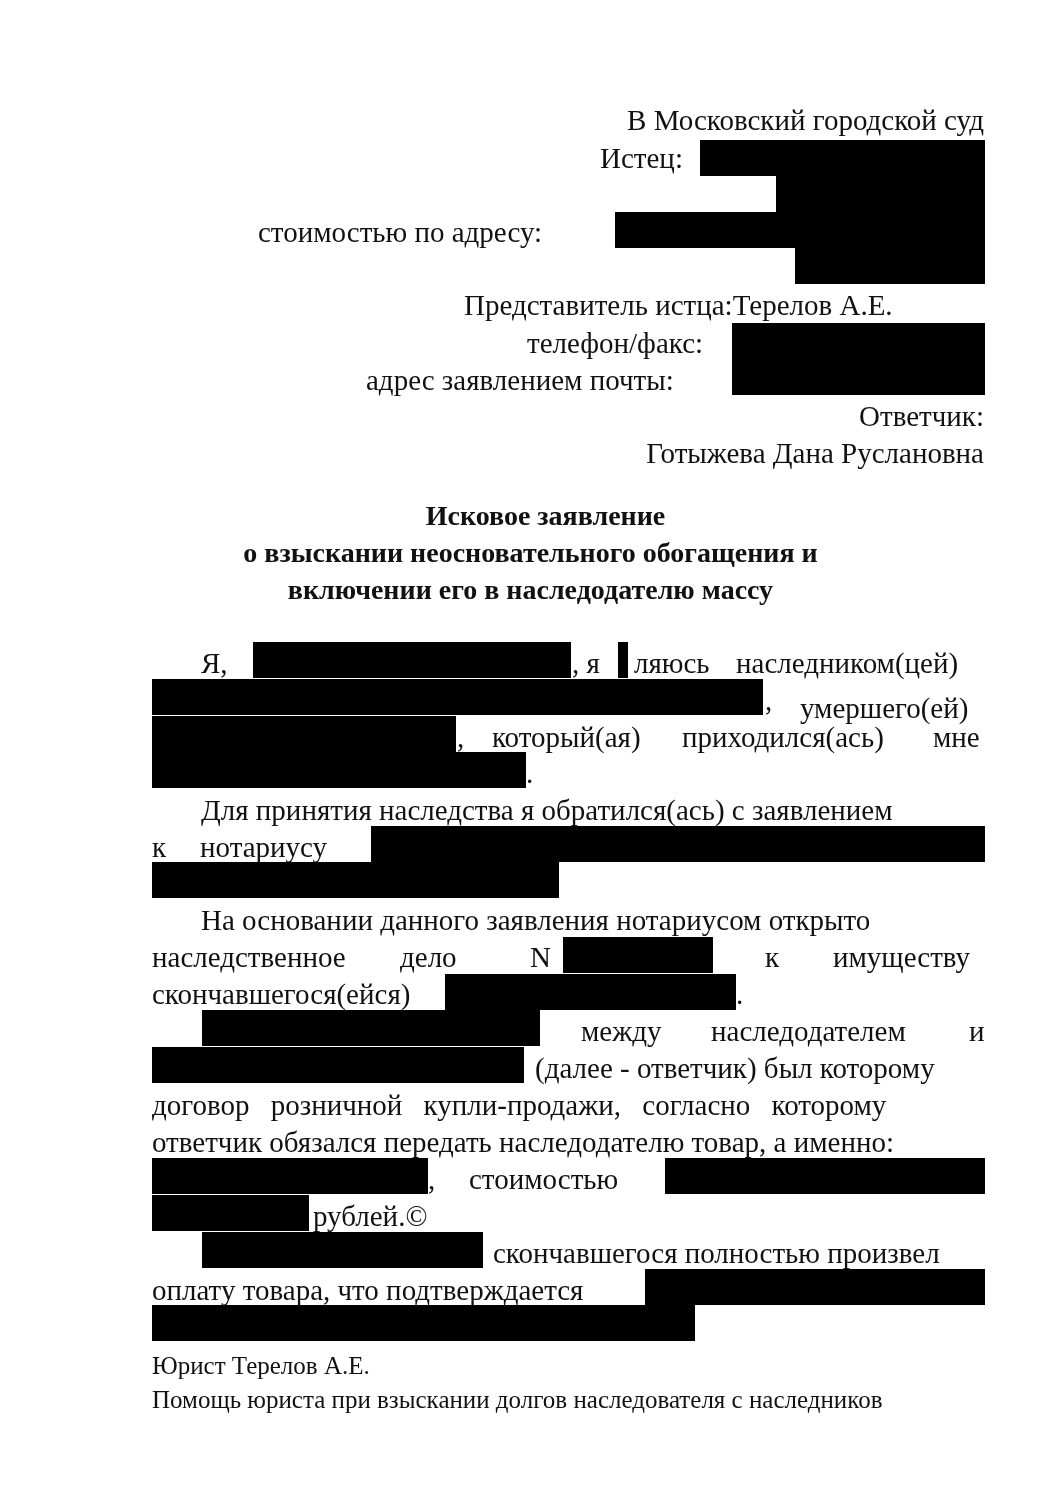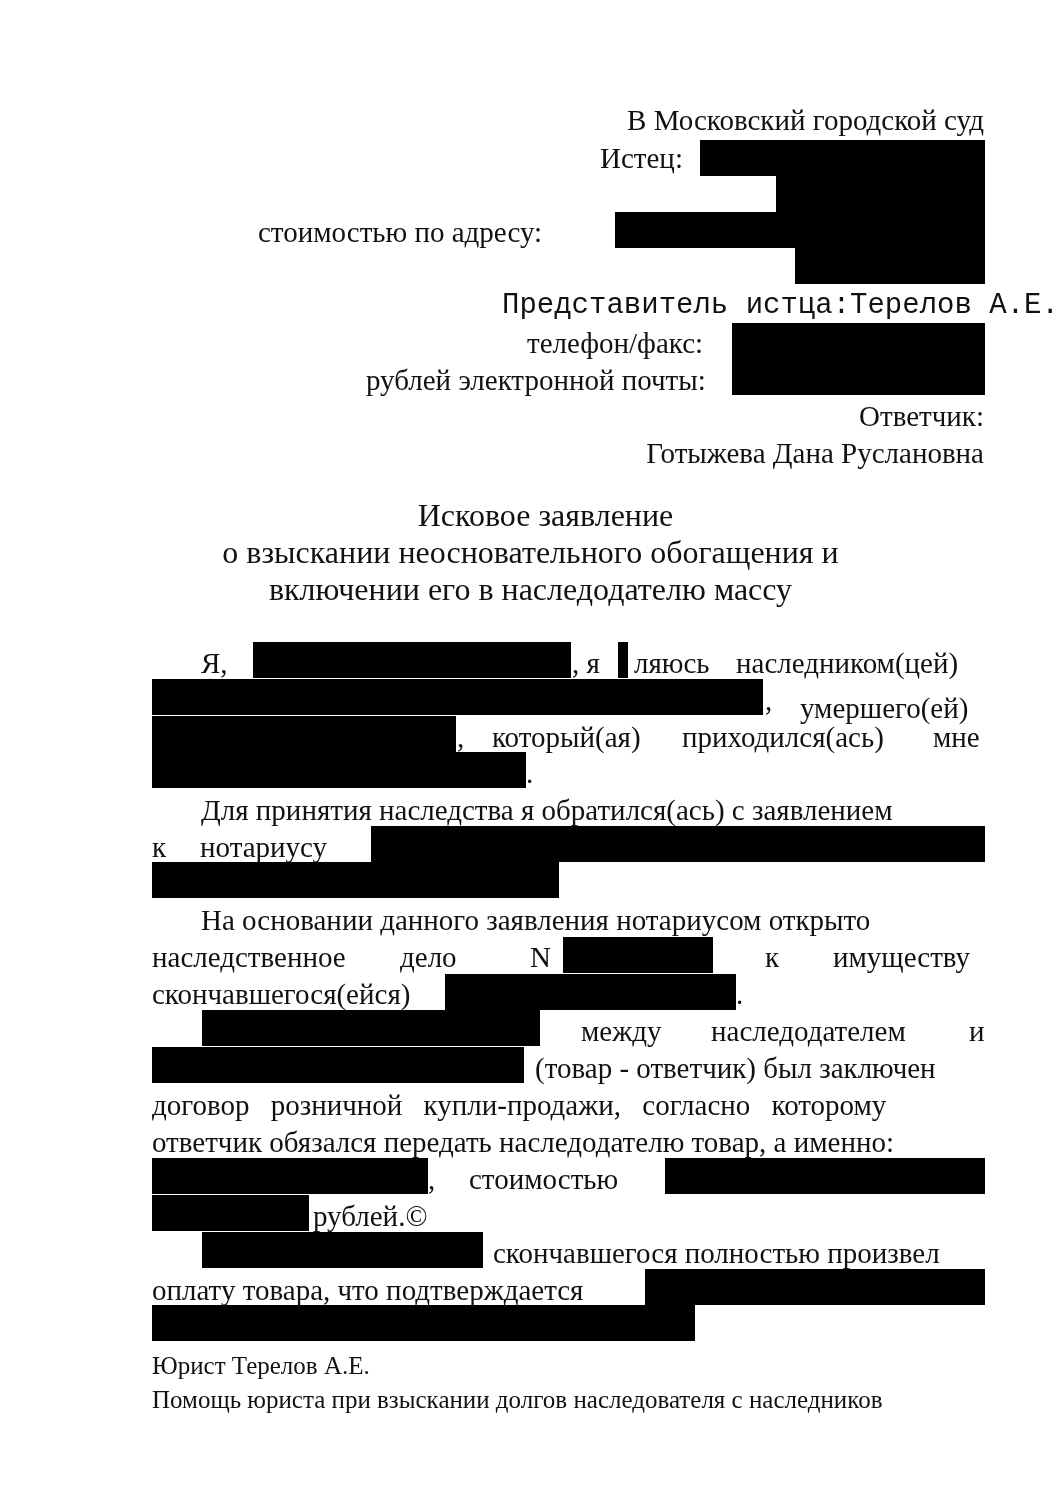--- a/index.html
+++ b/index.html
@@ -3,45 +3,45 @@
 <meta charset="utf-8">
 <style>
   html, body { margin: 0; padding: 0; background: #ffffff; }
   body {
     width: 1061px; height: 1500px; position: relative; overflow: hidden;
     font-family: "Liberation Serif", "DejaVu Serif", serif;
     color: #111111;
   }
   .abs { position: absolute; white-space: nowrap; }
   .t { font-size: 29px; line-height: 37px; }
-  .title { font-size: 32px; font-weight: normal; line-height: 37px; text-align: center; left: 0; width: 1061px; }
+  .title { font-size: 28px; font-weight: bold; line-height: 37px; text-align: center; left: 0; width: 1061px; }
   .r { right: 77px; text-align: right; }
   .redact { position: absolute; background: #000000; }
   .small { font-size: 25px; line-height: 32px; }
 </style>
 </head>
 <body>
 
 <div>
 
   <div class="abs t r" style="top:102px;">В Московский городской суд</div>
 
   <div class="abs t" style="top:140px; left:600px;">Истец:</div>
   <div class="redact" style="left:700px; top:140px; width:285px; height:36px;"></div>
   <div class="redact" style="left:776px; top:176px; width:209px; height:36px;"></div>
 
   <div class="abs t" style="top:214px; left:258px;">стоимостью по адресу:</div>
   <div class="redact" style="left:615px; top:212px; width:370px; height:36px;"></div>
   <div class="redact" style="left:795px; top:248px; width:190px; height:36px;"></div>
 
-  <div class="abs t" style="top:287px; left:502px;font-family:Liberation Mono, monospace;">Представитель истца:Терелов А.Е.</div>
+  <div class="abs t" style="top:287px; left:464px;">Представитель истца:Терелов А.Е.</div>
 
   <div class="abs t" style="top:325px; left:527px;">телефон/факс:</div>
   <div class="redact" style="left:732px; top:323px; width:253px; height:72px;"></div>
-  <div class="abs t" style="top:362px; left:366px;">рублей электронной почты:</div>
+  <div class="abs t" style="top:362px; left:366px;">адрес заявлением почты:</div>
 
   <div class="abs t r" style="top:398px;">Ответчик:</div>
   <div class="abs t r" style="top:435px;">Готыжева Дана Руслановна</div>
 
   <div class="abs title" style="top:497px; padding-left:30px; box-sizing:border-box;">Исковое заявление</div>
   <div class="abs title" style="top:534px;">о взыскании неосновательного обогащения и</div>
   <div class="abs title" style="top:571px;">включении его в наследодателю массу</div>
 
   <div class="abs t" style="top:645px; left:201px;">Я,</div>
   <div class="redact" style="left:253px; top:642px; width:318px; height:36px;"></div>
@@ -78,21 +78,21 @@
   <div class="abs t" style="top:939px; left:833px;">имуществу</div>
   <div class="abs t" style="top:976px; left:152px;">скончавшегося(ейся)</div>
   <div class="redact" style="left:445px; top:974px; width:291px; height:36px;"></div>
   <div class="abs t" style="top:976px; left:736px;">.</div>
 
   <div class="redact" style="left:202px; top:1010px; width:338px; height:36px;"></div>
   <div class="abs t" style="top:1013px; left:581px;">между</div>
   <div class="abs t" style="top:1013px; left:711px;">наследодателем</div>
   <div class="abs t" style="top:1013px; left:969px;">и</div>
   <div class="redact" style="left:152px; top:1047px; width:372px; height:36px;"></div>
-  <div class="abs t" style="top:1050px; left:535px;">(товар - ответчик) был заключен</div>
+  <div class="abs t" style="top:1050px; left:535px;">(далее - ответчик) был которому</div>
   <div class="abs t" style="top:1087px; left:152px; width:833px; word-spacing:14px;">договор розничной купли-продажи, согласно которому</div>
   <div class="abs t" style="top:1124px; left:152px;">ответчик обязался передать наследодателю товар, а именно:</div>
   <div class="redact" style="left:152px; top:1158px; width:276px; height:36px;"></div>
   <div class="abs t" style="top:1161px; left:428px;">,</div>
   <div class="abs t" style="top:1161px; left:469px;">стоимостью</div>
   <div class="redact" style="left:665px; top:1158px; width:320px; height:36px;"></div>
   <div class="redact" style="left:152px; top:1195px; width:157px; height:36px;"></div>
   <div class="abs t" style="top:1198px; left:313px;">рублей.©</div>
 
   <div class="redact" style="left:202px; top:1232px; width:281px; height:36px;"></div>

